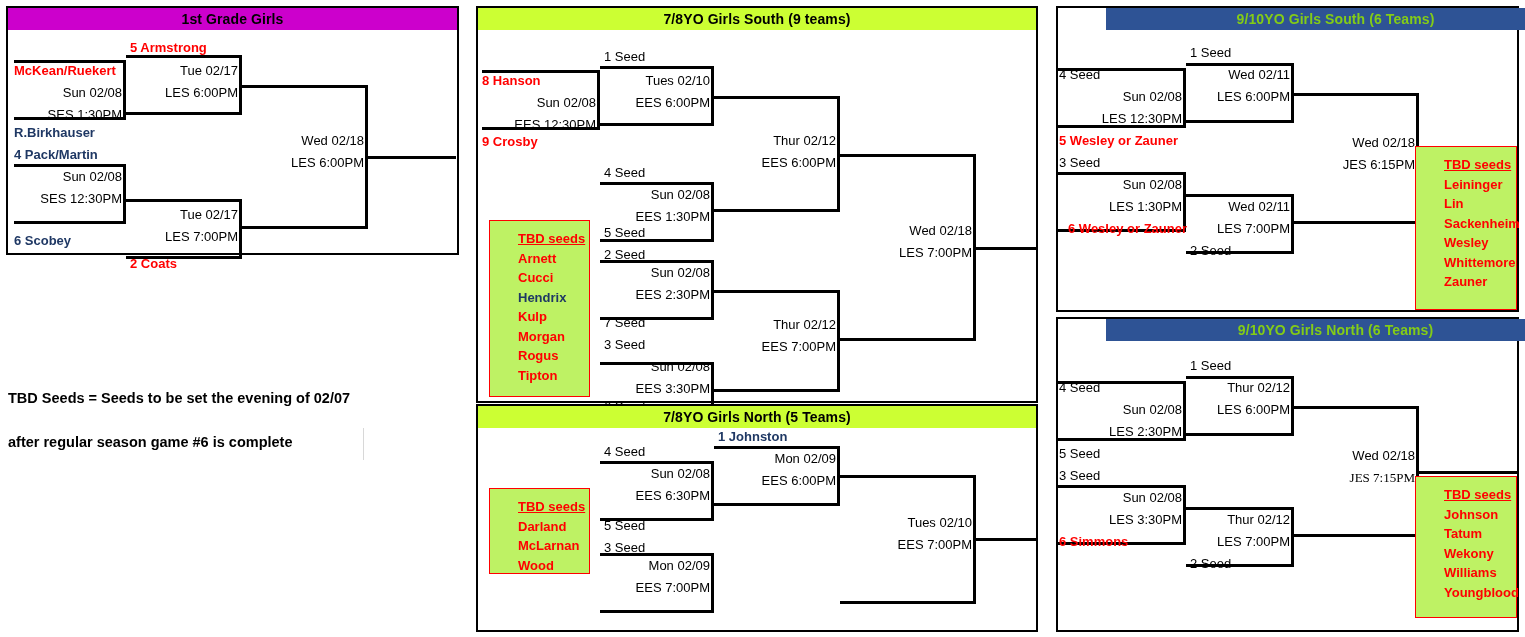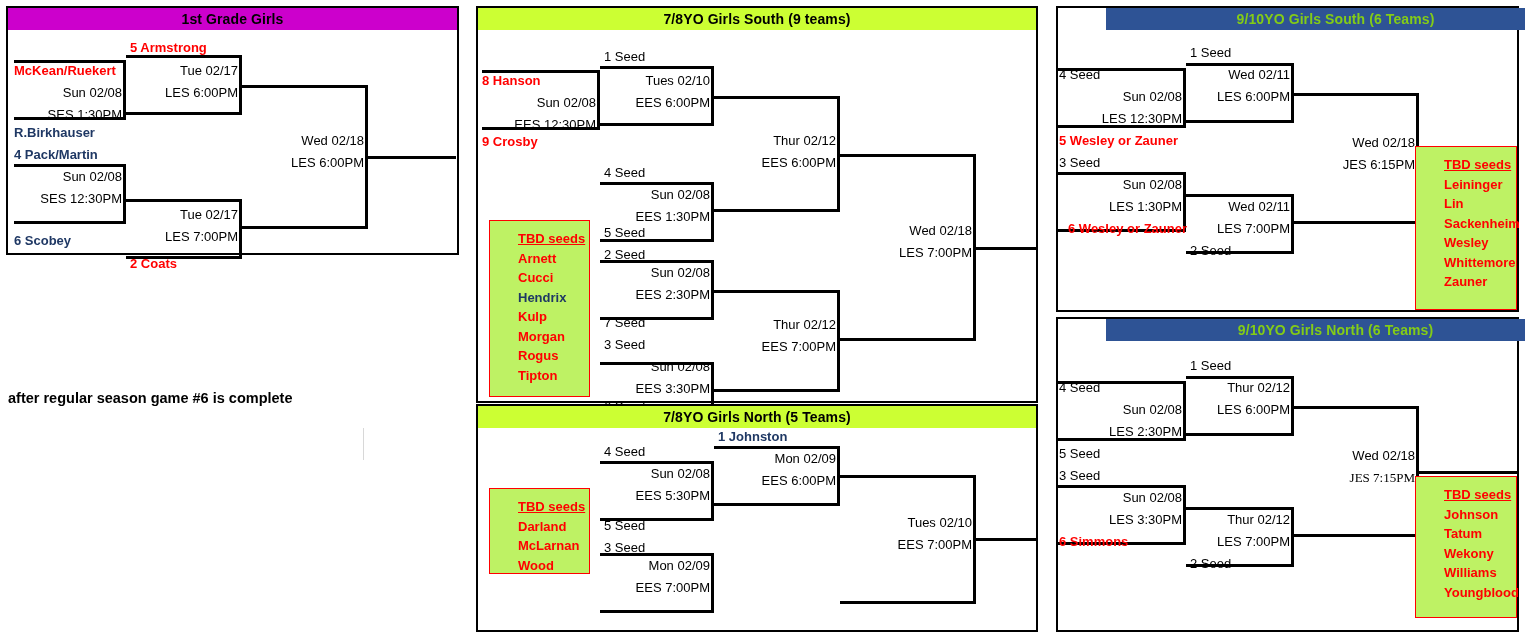--- a/index.html
+++ b/index.html
@@ -81,20 +81,21 @@
       <div class="t r blk" style="left:122px;top:178px;width:108px;">Tue 02/17</div>
       <div class="t r blk" style="left:122px;top:200px;width:108px;">LES 7:00PM</div>
       <div class="t red" style="left:122px;top:227px;text-align:right;">2 Coats</div>
 
       <div class="t r blk" style="left:238px;top:104px;width:118px;">Wed 02/18</div>
       <div class="t r blk" style="left:238px;top:126px;width:118px;">LES 6:00PM</div>
     </div>
   </div>
 
   <div class="note" style="left:8px;top:365px;">
+    <div>TBD Seeds = Seeds to be set the evening of 02/07</div>
     <div>after regular season game #6 is complete</div>
   </div>
   <div class="artifact" style="left:363px;top:428px;height:32px;"></div>
 
   <div class="panel" style="left:476px;top:6px;width:562px;height:397px;">
     <div class="panel-head head-lime">7/8YO Girls South (9 teams)</div>
     <div class="body">
 
       <div class="m" style="left:4px;top:40px;width:118px;height:60px;"></div>
 
@@ -165,21 +166,21 @@
 
       <div class="m" style="left:122px;top:33px;width:114px;height:60px;"></div>
       <div class="m" style="left:122px;top:125px;width:114px;height:60px;"></div>
       <div class="c" style="left:236px;top:18px;width:126px;height:60px;"></div>
       <div class="c" style="left:362px;top:47px;width:136px;height:129px;"></div>
       <div class="h" style="left:498px;top:110px;width:60px;"></div>
 
       <div class="t navy" style="left:240px;top:2px;">1 Johnston</div>
       <div class="t blk" style="left:126px;top:17px;">4 Seed</div>
       <div class="t r blk" style="left:126px;top:39px;width:106px;">Sun 02/08</div>
-      <div class="t r blk" style="left:126px;top:61px;width:106px;">EES 5:30PM</div>
+      <div class="t r blk" style="left:126px;top:61px;width:106px;">EES 6:30PM</div>
       <div class="t blk" style="left:126px;top:91px;">5 Seed</div>
       <div class="t blk" style="left:126px;top:113px;">3 Seed</div>
       <div class="t r blk" style="left:126px;top:131px;width:106px;">Mon 02/09</div>
       <div class="t r blk" style="left:126px;top:153px;width:106px;">EES 7:00PM</div>
       <div class="t navy" style="left:126px;top:190px;margin-top:44px;">2 Scobey</div>
 
       <div class="t r blk" style="left:240px;top:24px;width:118px;">Mon 02/09</div>
       <div class="t r blk" style="left:240px;top:46px;width:118px;">EES 6:00PM</div>
 
       <div class="t r blk" style="left:366px;top:88px;width:128px;">Tues 02/10</div>

